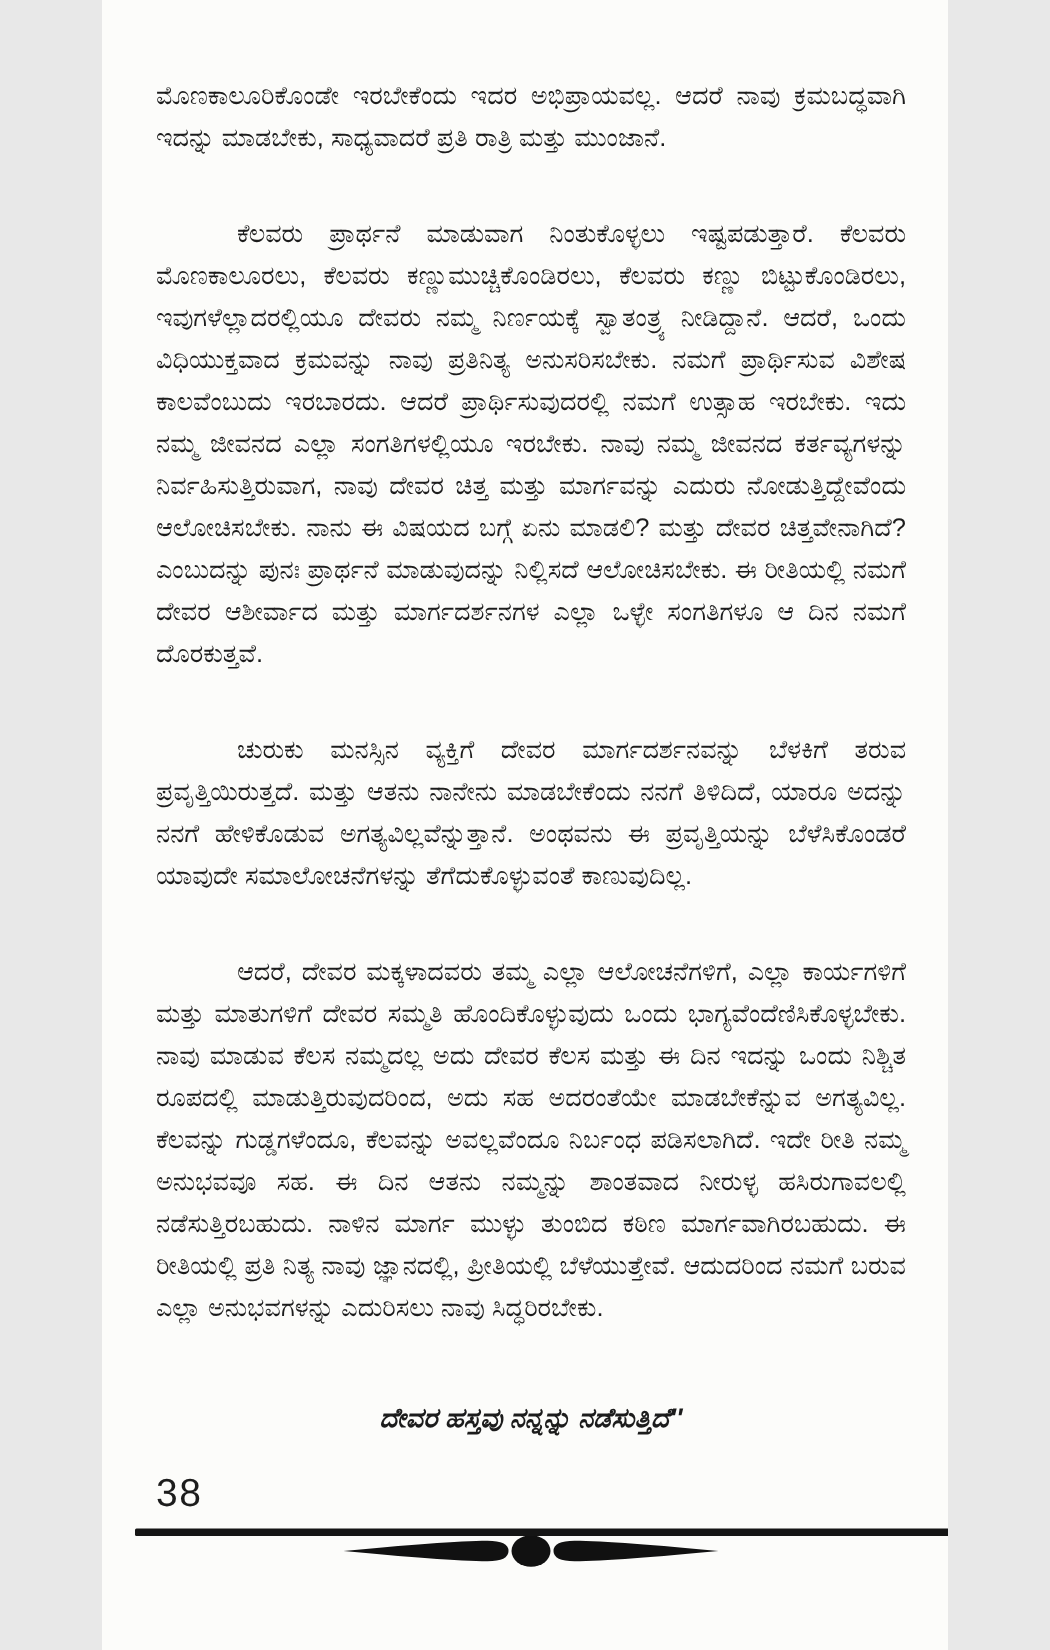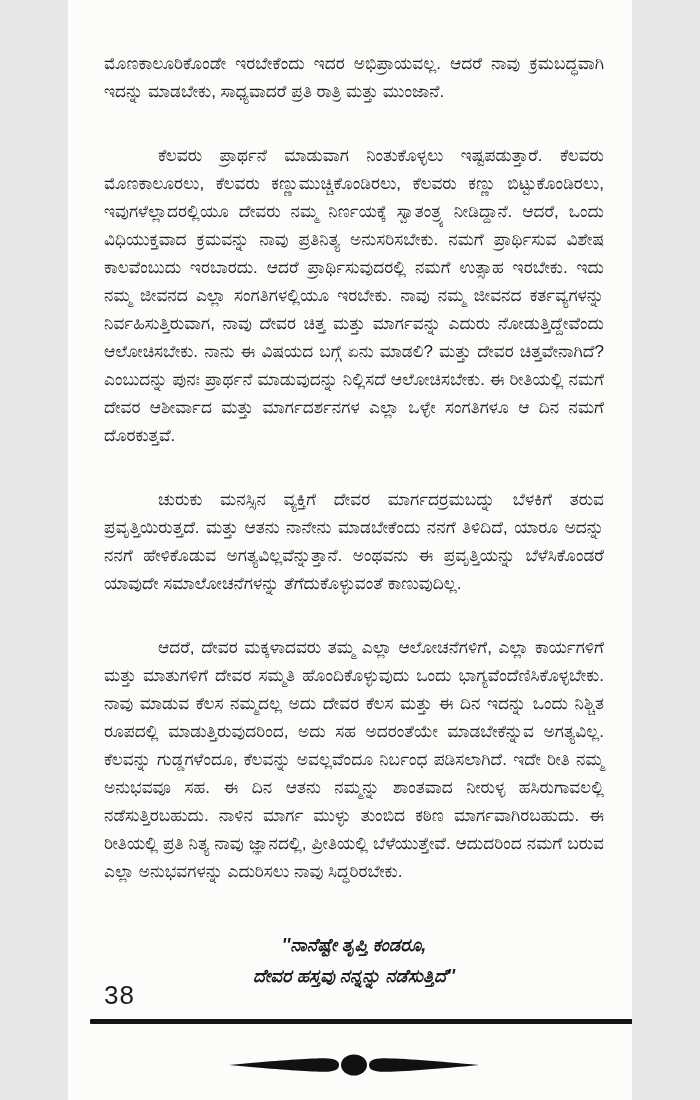--- a/index.html
+++ b/index.html
@@ -73,26 +73,25 @@
 <body>
 
 <div class="page">
 
   <main class="content">
 
     <p class="para">ಮೊಣಕಾಲೂರಿಕೊಂಡೇ ಇರಬೇಕೆಂದು ಇದರ ಅಭಿಪ್ರಾಯವಲ್ಲ. ಆದರೆ ನಾವು ಕ್ರಮಬದ್ಧವಾಗಿ ಇದನ್ನು ಮಾಡಬೇಕು, ಸಾಧ್ಯವಾದರೆ ಪ್ರತಿ ರಾತ್ರಿ ಮತ್ತು ಮುಂಜಾನೆ.</p>
 
     <p class="para indent">ಕೆಲವರು ಪ್ರಾರ್ಥನೆ ಮಾಡುವಾಗ ನಿಂತುಕೊಳ್ಳಲು ಇಷ್ಟಪಡುತ್ತಾರೆ. ಕೆಲವರು ಮೊಣಕಾಲೂರಲು, ಕೆಲವರು ಕಣ್ಣುಮುಚ್ಚಿಕೊಂಡಿರಲು, ಕೆಲವರು ಕಣ್ಣು ಬಿಟ್ಟುಕೊಂಡಿರಲು, ಇವುಗಳೆಲ್ಲಾದರಲ್ಲಿಯೂ ದೇವರು ನಮ್ಮ ನಿರ್ಣಯಕ್ಕೆ ಸ್ವಾತಂತ್ರ್ಯ ನೀಡಿದ್ದಾನೆ. ಆದರೆ, ಒಂದು ವಿಧಿಯುಕ್ತವಾದ ಕ್ರಮವನ್ನು ನಾವು ಪ್ರತಿನಿತ್ಯ ಅನುಸರಿಸಬೇಕು. ನಮಗೆ ಪ್ರಾರ್ಥಿಸುವ ವಿಶೇಷ ಕಾಲವೆಂಬುದು ಇರಬಾರದು. ಆದರೆ ಪ್ರಾರ್ಥಿಸುವುದರಲ್ಲಿ ನಮಗೆ ಉತ್ಸಾಹ ಇರಬೇಕು. ಇದು ನಮ್ಮ ಜೀವನದ ಎಲ್ಲಾ ಸಂಗತಿಗಳಲ್ಲಿಯೂ ಇರಬೇಕು. ನಾವು ನಮ್ಮ ಜೀವನದ ಕರ್ತವ್ಯಗಳನ್ನು ನಿರ್ವಹಿಸುತ್ತಿರುವಾಗ, ನಾವು ದೇವರ ಚಿತ್ತ ಮತ್ತು ಮಾರ್ಗವನ್ನು ಎದುರು ನೋಡುತ್ತಿದ್ದೇವೆಂದು ಆಲೋಚಿಸಬೇಕು. ನಾನು ಈ ವಿಷಯದ ಬಗ್ಗೆ ಏನು ಮಾಡಲಿ? ಮತ್ತು ದೇವರ ಚಿತ್ತವೇನಾಗಿದೆ? ಎಂಬುದನ್ನು ಪುನಃ ಪ್ರಾರ್ಥನೆ ಮಾಡುವುದನ್ನು ನಿಲ್ಲಿಸದೆ ಆಲೋಚಿಸಬೇಕು. ಈ ರೀತಿಯಲ್ಲಿ ನಮಗೆ ದೇವರ ಆಶೀರ್ವಾದ ಮತ್ತು ಮಾರ್ಗದರ್ಶನಗಳ ಎಲ್ಲಾ ಒಳ್ಳೇ ಸಂಗತಿಗಳೂ ಆ ದಿನ ನಮಗೆ ದೊರಕುತ್ತವೆ.</p>
 
-    <p class="para indent">ಚುರುಕು ಮನಸ್ಸಿನ ವ್ಯಕ್ತಿಗೆ ದೇವರ ಮಾರ್ಗದರ್ರಮಬದ್ನು ಬೆಳಕಿಗೆ ತರುವ ಪ್ರವೃತ್ತಿಯಿರುತ್ತದೆ. ಮತ್ತು ಆತನು ನಾನೇನು ಮಾಡಬೇಕೆಂದು ನನಗೆ ತಿಳಿದಿದೆ, ಯಾರೂ ಅದನ್ನು ನನಗೆ ಹೇಳಿಕೊಡುವ ಅಗತ್ಯವಿಲ್ಲವೆನ್ನುತ್ತಾನೆ. ಅಂಥವನು ಈ ಪ್ರವೃತ್ತಿಯನ್ನು ಬೆಳೆಸಿಕೊಂಡರೆ ಯಾವುದೇ ಸಮಾಲೋಚನೆಗಳನ್ನು ತೆಗೆದುಕೊಳ್ಳುವಂತೆ ಕಾಣುವುದಿಲ್ಲ.</p>
+    <p class="para indent">ಚುರುಕು ಮನಸ್ಸಿನ ವ್ಯಕ್ತಿಗೆ ದೇವರ ಮಾರ್ಗದರ್ಶನವನ್ನು ಬೆಳಕಿಗೆ ತರುವ ಪ್ರವೃತ್ತಿಯಿರುತ್ತದೆ. ಮತ್ತು ಆತನು ನಾನೇನು ಮಾಡಬೇಕೆಂದು ನನಗೆ ತಿಳಿದಿದೆ, ಯಾರೂ ಅದನ್ನು ನನಗೆ ಹೇಳಿಕೊಡುವ ಅಗತ್ಯವಿಲ್ಲವೆನ್ನುತ್ತಾನೆ. ಅಂಥವನು ಈ ಪ್ರವೃತ್ತಿಯನ್ನು ಬೆಳೆಸಿಕೊಂಡರೆ ಯಾವುದೇ ಸಮಾಲೋಚನೆಗಳನ್ನು ತೆಗೆದುಕೊಳ್ಳುವಂತೆ ಕಾಣುವುದಿಲ್ಲ.</p>
 
     <p class="para indent">ಆದರೆ, ದೇವರ ಮಕ್ಕಳಾದವರು ತಮ್ಮ ಎಲ್ಲಾ ಆಲೋಚನೆಗಳಿಗೆ, ಎಲ್ಲಾ ಕಾರ್ಯಗಳಿಗೆ ಮತ್ತು ಮಾತುಗಳಿಗೆ ದೇವರ ಸಮ್ಮತಿ ಹೊಂದಿಕೊಳ್ಳುವುದು ಒಂದು ಭಾಗ್ಯವೆಂದೆಣಿಸಿಕೊಳ್ಳಬೇಕು. ನಾವು ಮಾಡುವ ಕೆಲಸ ನಮ್ಮದಲ್ಲ ಅದು ದೇವರ ಕೆಲಸ ಮತ್ತು ಈ ದಿನ ಇದನ್ನು ಒಂದು ನಿಶ್ಚಿತ ರೂಪದಲ್ಲಿ ಮಾಡುತ್ತಿರುವುದರಿಂದ, ಅದು ಸಹ ಅದರಂತೆಯೇ ಮಾಡಬೇಕೆನ್ನುವ ಅಗತ್ಯವಿಲ್ಲ. ಕೆಲವನ್ನು ಗುಡ್ಡಗಳೆಂದೂ, ಕೆಲವನ್ನು ಅವಲ್ಲವೆಂದೂ ನಿರ್ಬಂಧ ಪಡಿಸಲಾಗಿದೆ. ಇದೇ ರೀತಿ ನಮ್ಮ ಅನುಭವವೂ ಸಹ. ಈ ದಿನ ಆತನು ನಮ್ಮನ್ನು ಶಾಂತವಾದ ನೀರುಳ್ಳ ಹಸಿರುಗಾವಲಲ್ಲಿ ನಡೆಸುತ್ತಿರಬಹುದು. ನಾಳಿನ ಮಾರ್ಗ ಮುಳ್ಳು ತುಂಬಿದ ಕಠಿಣ ಮಾರ್ಗವಾಗಿರಬಹುದು. ಈ ರೀತಿಯಲ್ಲಿ ಪ್ರತಿ ನಿತ್ಯ ನಾವು ಜ್ಞಾನದಲ್ಲಿ, ಪ್ರೀತಿಯಲ್ಲಿ ಬೆಳೆಯುತ್ತೇವೆ. ಆದುದರಿಂದ ನಮಗೆ ಬರುವ ಎಲ್ಲಾ ಅನುಭವಗಳನ್ನು ಎದುರಿಸಲು ನಾವು ಸಿದ್ಧರಿರಬೇಕು.</p>
 
     <div class="quote">
-      <div class="quote-line">''ನಾನೆಷ್ಟೇ ತೃಪ್ತಿ ಕಂಡರೂ,</div>
       <div class="quote-line">ದೇವರ ಹಸ್ತವು ನನ್ನನ್ನು ನಡೆಸುತ್ತಿದೆ''</div>
     </div>
 
     <div class="ornament">
       <svg width="250" height="24" viewBox="0 0 250 24" aria-hidden="true">
         <g fill="#111">
           <path d="M0 12 C 40 8.2, 78 5.2, 96 5.2 Q 110 5.2 110 12 Q 110 18.8 96 18.8 C 78 18.8, 40 15.8, 0 12 Z"></path>
           <ellipse cx="125" cy="12" rx="13" ry="10.5"></ellipse>
           <path d="M250 12 C 210 8.2, 172 5.2, 154 5.2 Q 140 5.2 140 12 Q 140 18.8 154 18.8 C 172 18.8, 210 15.8, 250 12 Z"></path>
         </g>

